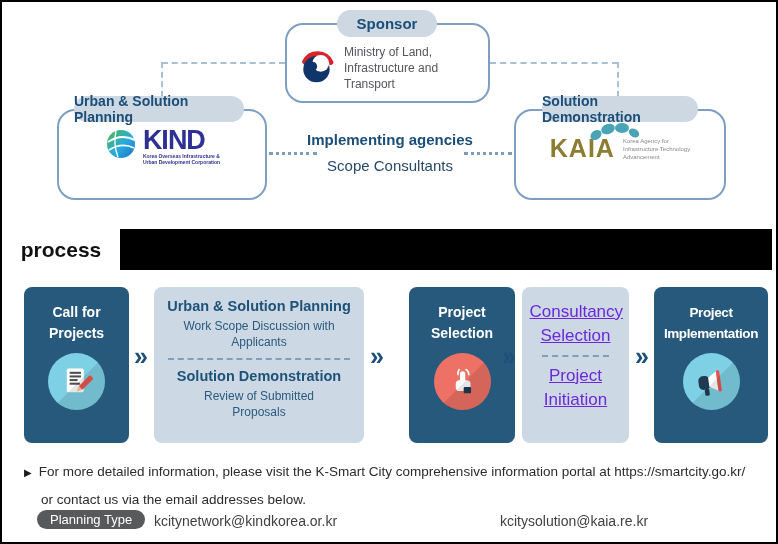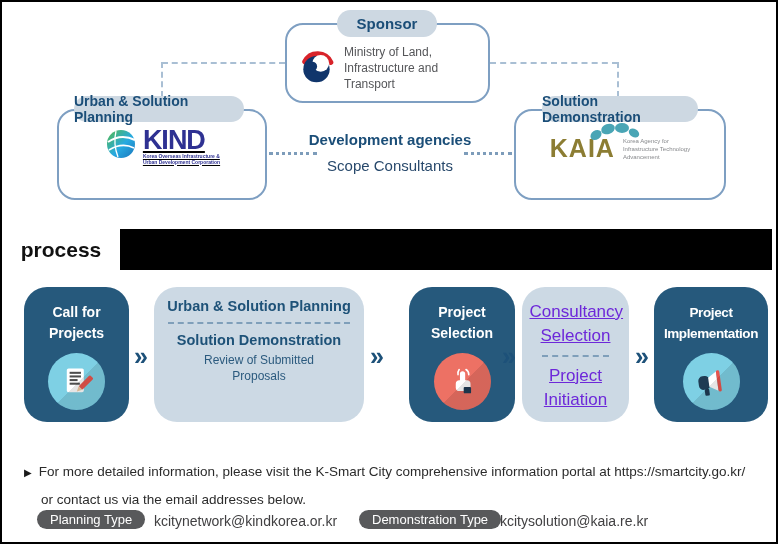--- a/index.html
+++ b/index.html
@@ -26,39 +26,39 @@
   .dash-h { position:absolute; border-top:2px dashed #a9bfd4; height:0; }
   .dash-v { position:absolute; border-left:2px dashed #a9bfd4; width:0; }
   .dots-h { position:absolute; border-top:3px dotted #7d9cba; height:0; }
 
   .center-text { position:absolute; left:288px; top:129px; width:200px; text-align:center; z-index:2; }
   .center-text .l1 { font-size:15px; font-weight:bold; color:#1b4e78; }
   .center-text .l2 { font-size:15px; color:#27486b; margin-top:9px; }
 
   
   .kind-wrap { position:absolute; left:55px; top:125px; width:210px; display:flex; align-items:center; justify-content:center; gap:5px; z-index:2; }
-  .kind-col { display:flex; flex-direction:column; line-height:1;text-decoration:underline; }
+  .kind-col { display:flex; flex-direction:column; line-height:1; }
   .kind-text { font-size:27px; font-weight:bold; color:#2e3192; letter-spacing:-1px; line-height:24px; }
   .kind-cap { font-size:5px; font-weight:bold; color:#2e3192; line-height:6px; margin-top:1px; }
 
   
   .kaia-wrap { position:absolute; left:512px; top:132px; width:212px; display:flex; align-items:center; justify-content:center; gap:8px; z-index:2; }
   .kaia-mark { position:relative; }
   .kaia-text { font-size:25px; font-weight:bold; color:#8c7d33; letter-spacing:1px; }
   .kaia-leaves { position:absolute; left:38px; top:-15px; }
   .kaia-cap { font-size:6px; color:#87898c; line-height:8px; }
 
   
   .black-bar { position:absolute; left:0; top:227px; width:770px; height:41px; background:#000; }
   .process-label-box { position:absolute; left:0; top:227px; width:118px; height:41px; background:#fff;
                        display:flex; align-items:center; justify-content:center; z-index:2; }
   .process-label-box span { font-size:21px; font-weight:bold; color:#111; }
 
   
-  .step { position:absolute; top:285px; height:135px; border-radius:23px; }
+  .step { position:absolute; top:285px; height:156px; border-radius:8px; }
   .step-dark { background:#26597c; color:#fff; display:flex; flex-direction:column; align-items:center; padding-top:15px; }
   .step-light { background:#ccd9e4; color:#1e5278; text-align:center; }
   .s1 { left:22px;  width:105px; }
   .s2 { left:152px; width:210px; padding:11px 8px; }
   .s3 { left:388px; width:106px;margin-left:19px; }
   .s4 { left:520px; width:107px; padding-top:13px; }
   .s5 { left:652px; width:114px; }
   .step-title { font-weight:bold; font-size:14px; line-height:21px; text-align:center; }
   .s1 .step-title { width:70px; }
   .s3 .step-title { width:76px; }
@@ -169,21 +169,21 @@
       </span>
     </span>
     <span class="kaia-cap">
       <span>Korea Agency for</span><br>
       <span>Infrastructure Technology</span><br>
       <span>Advancement</span>
     </span>
   </div>
 
   <div class="center-text">
-    <div class="l1">Development agencies</div>
+    <div class="l1">Implementing agencies</div>
     <div class="l2">Scope Consultants</div>
   </div>
 
   <div class="black-bar"></div>
   <div class="process-label-box">
     <span>process</span>
   </div>
 
   <div class="step step-dark s1">
     <div class="step-title">Call for Projects</div>
@@ -198,20 +198,21 @@
           <rect x="18" y="7" width="4.5" height="14" rx="1" fill="#e8554d"></rect>
           <path d="M18 21 h4.5 l-2.25 4.5 z" fill="#f2c9a0"></path>
         </g>
       </svg>
     </div>
   </div>
   <div class="arrow a1">»</div>
 
   <div class="step step-light s2">
     <div class="lt-title">Urban &amp; Solution Planning</div>
+    <div class="lt-desc" style="width:170px;margin-left:auto;margin-right:auto;">Work Scope Discussion with Applicants</div>
     <div class="lt-div"></div>
     <div class="lt-title">Solution Demonstration</div>
     <div class="lt-desc" style="width:140px;margin-left:auto;margin-right:auto;">Review of Submitted Proposals</div>
   </div>
   <div class="arrow a2">»</div>
 
   <div class="step step-dark s3">
     <div class="step-title">Project Selection</div>
     <div class="icon-circle c-red">
       <svg width="34" height="34" viewBox="0 0 30 30">
@@ -249,16 +250,15 @@
   <div class="note">
     <div class="row1">
       <span class="marker">▶</span>
       <span>For more detailed information, please visit the K-Smart City comprehensive information portal at https://smartcity.go.kr/</span>
     </div>
     <div class="row2">or contact us via the email addresses below.</div>
   </div>
 
   <span class="badge b1">Planning Type</span>
   <span class="email e1">kcitynetwork@kindkorea.or.kr</span>
-  <span class="badge b2">Demonstration Type</span>
   <span class="email e2">kcitysolution@kaia.re.kr</span>
 
 </div>
 
 </body></html>

